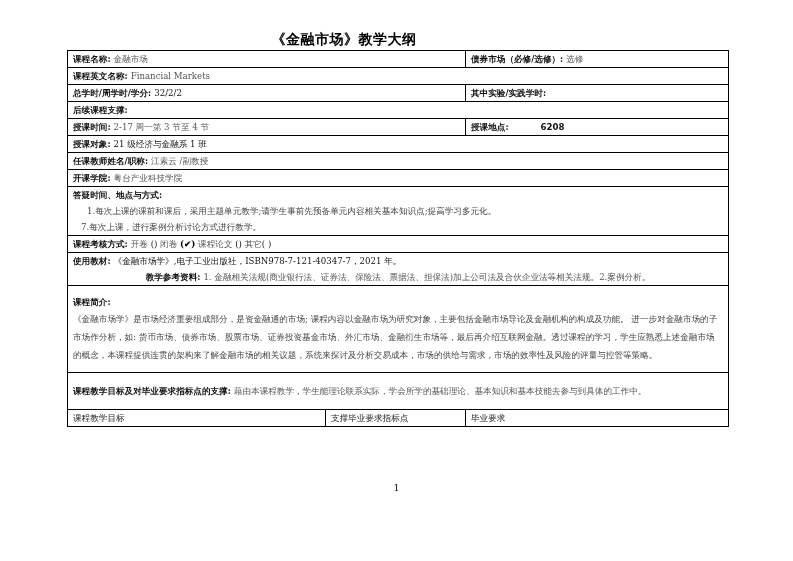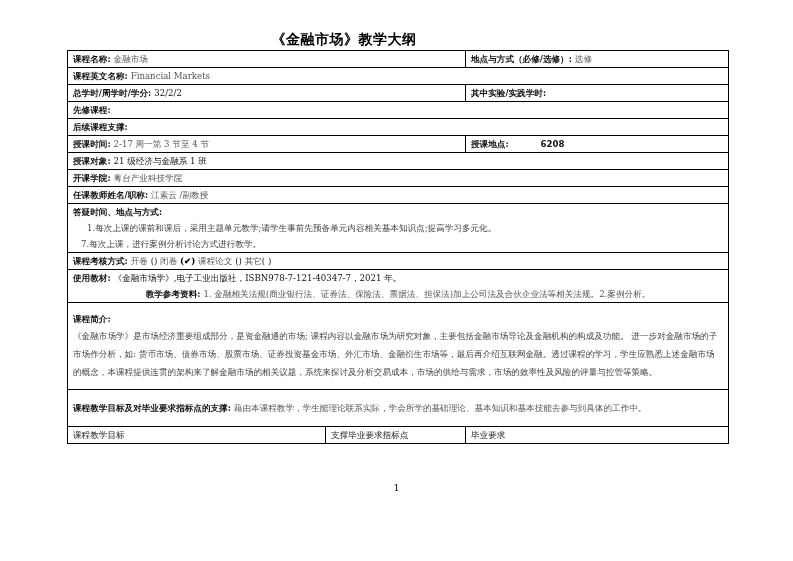--- a/index.html
+++ b/index.html
@@ -37,39 +37,34 @@
       <col style="width:25px">
       <col style="width:115px">
       <col style="width:263px">
   </colgroup>
   <tbody>
       <tr>
     <td colspan="3">
       <span class="lbl">课程名称: </span><span class="val">金融市场</span>
     </td>
     <td>
-      <span class="lbl">地点与方式（必修/选修）: </span><span class="val">选修</span>
+      <span class="lbl">债券市场（必修/选修）: </span><span class="val">选修</span>
     </td>
   </tr>
   <tr>
     <td colspan="4">
       <span class="lbl">课程英文名称: </span><span class="val">Financial Markets</span>
     </td>
   </tr>
   <tr>
     <td colspan="3">
       <span class="lbl">总学时/周学时/学分: </span><span class="valdark">32/2/2</span>
     </td>
     <td>
       <span class="lbl">其中实验/实践学时: </span><span class="val"></span>
-    </td>
-  </tr>
-  <tr>
-    <td colspan="4">
-      <span class="lbl">先修课程: </span><span class="val"></span>
     </td>
   </tr>
   <tr>
     <td colspan="4">
       <span class="lbl">后续课程支撑: </span><span class="val"></span>
     </td>
   </tr>
   <tr>
     <td colspan="3">
       <span class="lbl">授课时间: </span><span class="val">2-17 周一第 3 节至 4 节</span>
@@ -78,26 +73,26 @@
       <span class="lbl">授课地点: </span><span class="valdark" style="font-weight:bold;font-family:'DejaVu Sans',sans-serif;margin-left:29px;">6208</span>
     </td>
   </tr>
   <tr>
     <td colspan="4">
       <span class="lbl">授课对象: </span><span class="valdark">21 级经济与金融系 1 班</span>
     </td>
   </tr>
   <tr>
     <td colspan="4">
-      <span class="lbl">开课学院: </span><span class="val">粤台产业科技学院</span>
+      <span class="lbl">任课教师姓名/职称: </span><span class="val">江素云 /副教授</span>
     </td>
   </tr>
   <tr>
     <td colspan="4">
-      <span class="lbl">任课教师姓名/职称: </span><span class="val">江素云 /副教授</span>
+      <span class="lbl">开课学院: </span><span class="val">粤台产业科技学院</span>
     </td>
   </tr>
   <tr>
     <td colspan="4" class="wrap" style="height:48px; line-height:16px;">
       <span class="lbl para-head">答疑时间、地点与方式: </span>
       <span class="indent1">1.每次上课的课前和课后，采用主题单元教学;请学生事前先预备单元内容相关基本知识点;提高学习多元化。</span>
       <span class="indent2">7.每次上课，进行案例分析讨论方式进行教学。</span>
     </td>
   </tr>
   <tr>

